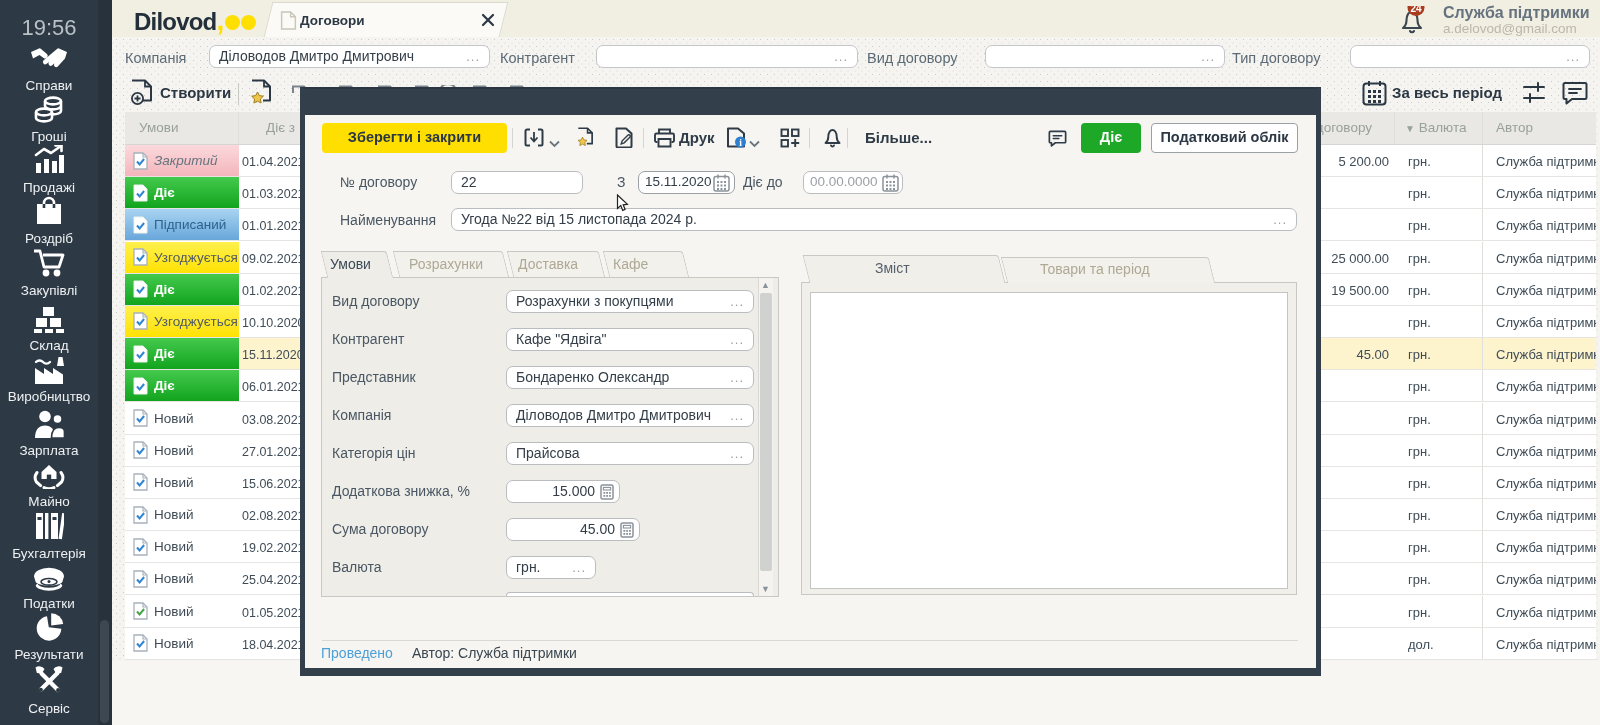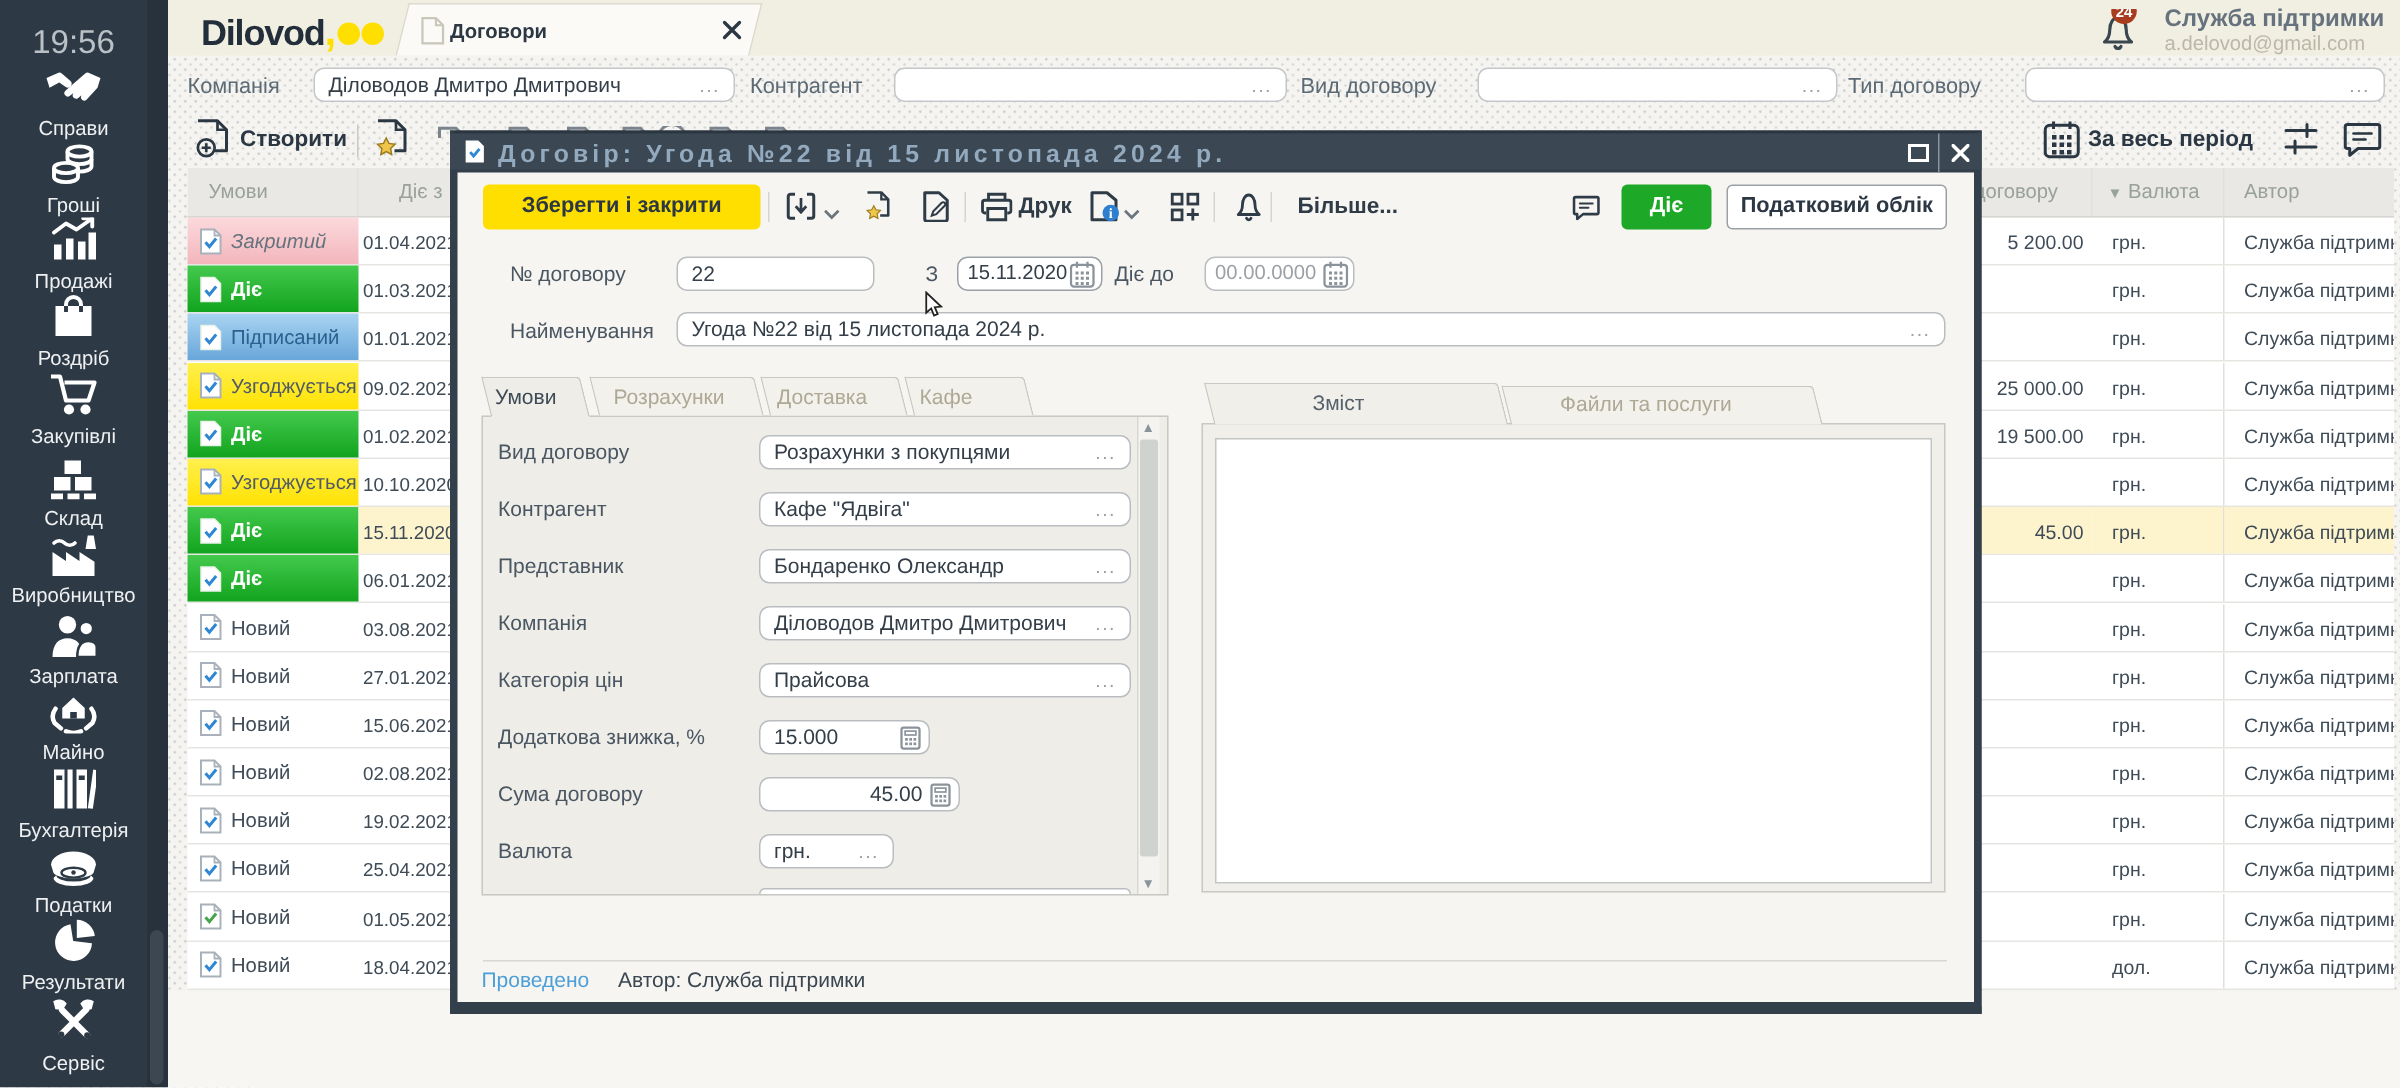--- a/index.html
+++ b/index.html
@@ -543,34 +543,20 @@
   <div class="cell" style="left:1100px;width:170px;padding:9px 6px 0 0;text-align:right"></div>
   <div class="cell cborder" style="left:1270px;width:88px;padding:9px 0 0 13px;">дол.</div>
   <div class="cell" style="left:1358px;width:113px;padding:9px 0 0 13px;white-space:nowrap;overflow:hidden">Служба підтримки</div>
 </div>
   </div>
 
 <div class="abs" style="left:112px;top:661px;width:1488px;height:64px;background:#f7f6f2;z-index:2"></div>
 
 <div id="modal" class="abs">
   <div class="abs dots" style="left:0px;top:26px;width:1011px;height:553px;background:#f6f5f1"></div>
-  <div id="mtitle">
-      <span style="position:absolute;left:10px;top:4px"><svg width="13" height="16" viewBox="0 0 15 18">
-          <path d="M1 1 h9 l4 4 v12 h-13 z" fill="#fff" stroke="#fff" stroke-width="1"></path>
-          <path d="M4 9.5 l2.6 3 l4.5 -5.5" fill="none" stroke="#2f86d4" stroke-width="2.2"></path>
-        </svg></span>
-    <span style="position:absolute;left:32px;top:5px">Договір: Угода №22 від 15 листопада 2024 р.</span>
-    <svg width="14" height="12" viewBox="0 0 14 12" style="position:absolute;left:972px;top:7px">
-        <rect x="1" y="1" width="12" height="10" fill="none" stroke="#fff" stroke-width="2"></rect>
-      </svg>
-    <div style="position:absolute;left:992px;top:0;width:1px;height:26px;background:#8a949e"></div>
-    <svg width="12" height="12" viewBox="0 0 12 12" style="position:absolute;left:1001px;top:7px">
-        <path d="M1 1 L11 11 M11 1 L1 11" stroke="#fff" stroke-width="2.4" stroke-linecap="round"></path>
-      </svg>
-  </div>
 </div>
 
 <div class="abs btn" style="left:322px;top:123px;width:185px;height:30px;background:#ffdf00;color:#2b3743;padding-top:6px;z-index:12">Зберегти і закрити</div>
 <div class="abs" style="left:512px;top:128px;width:1px;height:20px;background:#d4d4d0;z-index:12"></div>
 <div class="abs" style="left:524px;top:128px;z-index:12"><svg width="20" height="19" viewBox="0 0 20 19">
 <path d="M6 1.5 H3 a1.5 1.5 0 0 0 -1.5 1.5 v13 a1.5 1.5 0 0 0 1.5 1.5 h3 M14 1.5 h3 a1.5 1.5 0 0 1 1.5 1.5 v13 a1.5 1.5 0 0 1 -1.5 1.5 h-3" fill="none" stroke="#2f3c47" stroke-width="2"></path>
 <path d="M10 4 v9 M6.5 9.5 l3.5 4 3.5 -4" fill="none" stroke="#2f3c47" stroke-width="1.8"></path>
 </svg></div>
 <div class="abs" style="left:549px;top:134px;z-index:12"><svg width="11" height="8" viewBox="0 0 11 8">
       <path d="M1 1.5 l4.5 4.5 L10 1.5" fill="none" stroke="#6b757d" stroke-width="1.8"></path>
@@ -678,21 +664,21 @@
     <div class="minput" style="left:506px;top:290px;width:248px">Розрахунки з покупцями<span class="dotdot">...</span></div>
     <div class="mlabel" style="left:332px;top:331px">Контрагент</div>
     <div class="minput" style="left:506px;top:328px;width:248px">Кафе "Ядвіга"<span class="dotdot">...</span></div>
     <div class="mlabel" style="left:332px;top:369px">Представник</div>
     <div class="minput" style="left:506px;top:366px;width:248px">Бондаренко Олександр<span class="dotdot">...</span></div>
     <div class="mlabel" style="left:332px;top:407px">Компанія</div>
     <div class="minput" style="left:506px;top:404px;width:248px">Діловодов Дмитро Дмитрович<span class="dotdot">...</span></div>
     <div class="mlabel" style="left:332px;top:445px">Категорія цін</div>
     <div class="minput" style="left:506px;top:442px;width:248px">Прайсова<span class="dotdot">...</span></div>
     <div class="mlabel" style="left:332px;top:483px">Додаткова знижка, %</div>
-    <div class="minput" style="left:506px;top:480px;width:114px;padding-right:24px">15.000<span style="position:absolute;right:5px;top:3px"><svg width="14" height="16" viewBox="0 0 14 16">
+    <div class="minput" style="left:506px;top:480px;width:114px;text-align:right;padding-right:24px">15.000<span style="position:absolute;right:5px;top:3px"><svg width="14" height="16" viewBox="0 0 14 16">
 <rect x="1" y="1" width="12" height="14" rx="1.5" fill="none" stroke="#8a929a" stroke-width="1.5"></rect>
 <rect x="3.4" y="3.4" width="7.2" height="2.6" fill="none" stroke="#8a929a" stroke-width="1.1"></rect>
 <g fill="#8a929a">
             <rect x="3.4" y="8" width="1.8" height="1.8"></rect>
             <rect x="6.2" y="8" width="1.8" height="1.8"></rect>
             <rect x="9" y="8" width="1.8" height="1.8"></rect>
             <rect x="3.4" y="11" width="1.8" height="1.8"></rect>
             <rect x="6.2" y="11" width="1.8" height="1.8"></rect>
             <rect x="9" y="11" width="1.8" height="1.8"></rect>
           </g>
@@ -718,21 +704,21 @@
 <div class="abs" style="left:758px;top:278px;width:15px;height:318px;background:#f4f3ef;border-left:1px solid #d9d8d4;z-index:12">
   <div style="position:absolute;left:2px;top:2px;color:#8a929a;font-size:9px">▲</div>
   <div style="position:absolute;left:1px;top:15px;width:12px;height:278px;background:#cfd2ce;border-radius:2px"></div>
   <div style="position:absolute;left:2px;bottom:2px;color:#8a929a;font-size:9px">▼</div>
 </div>
 
 <div class="abs dots" style="left:801px;top:282px;width:496px;height:313px;background:#f0efea;border:1px solid #c9c8c3;z-index:11"></div>
 <div class="abs tab" style="left:806px;top:255px;width:196px;height:28px;background:#f0efea;border-bottom:none;z-index:12"></div>
 <div class="abs tab" style="left:1004px;top:257px;width:208px;height:26px;background:#f2f1ec;z-index:11"></div>
 <div class="abs tabtxt" style="left:875px;top:260px;color:#55606b;z-index:13">Зміст</div>
-<div class="abs tabtxt" style="left:1040px;top:261px;color:#aea895;z-index:13">Файли та послуги</div>
+<div class="abs tabtxt" style="left:1040px;top:261px;color:#aea895;z-index:13">Товари та період</div>
 <div class="abs" style="left:810px;top:292px;width:478px;height:297px;background:#fff;border:1px solid #c2c5c2;z-index:12"></div>
 
 <div class="abs" style="left:322px;top:640px;width:976px;height:1px;background:#d9d8d4;z-index:12"></div>
 <div class="abs" style="left:321px;top:645px;font-size:14px;color:#4d9fd8;z-index:12">Проведено</div>
 <div class="abs" style="left:412px;top:645px;font-size:14px;color:#3a4650;z-index:12">Автор: Служба підтримки</div>
 
 <svg class="abs" style="left:616px;top:194px;z-index:30" width="13" height="19" viewBox="0 0 13 19">
 <path d="M1.5 1 L1.5 14.5 L4.8 11.6 L6.7 16.4 L9.1 15.4 L7.2 10.8 L11.4 10.4 Z" fill="#fff" stroke="#222" stroke-width="1.2"></path>
 </svg>
 

